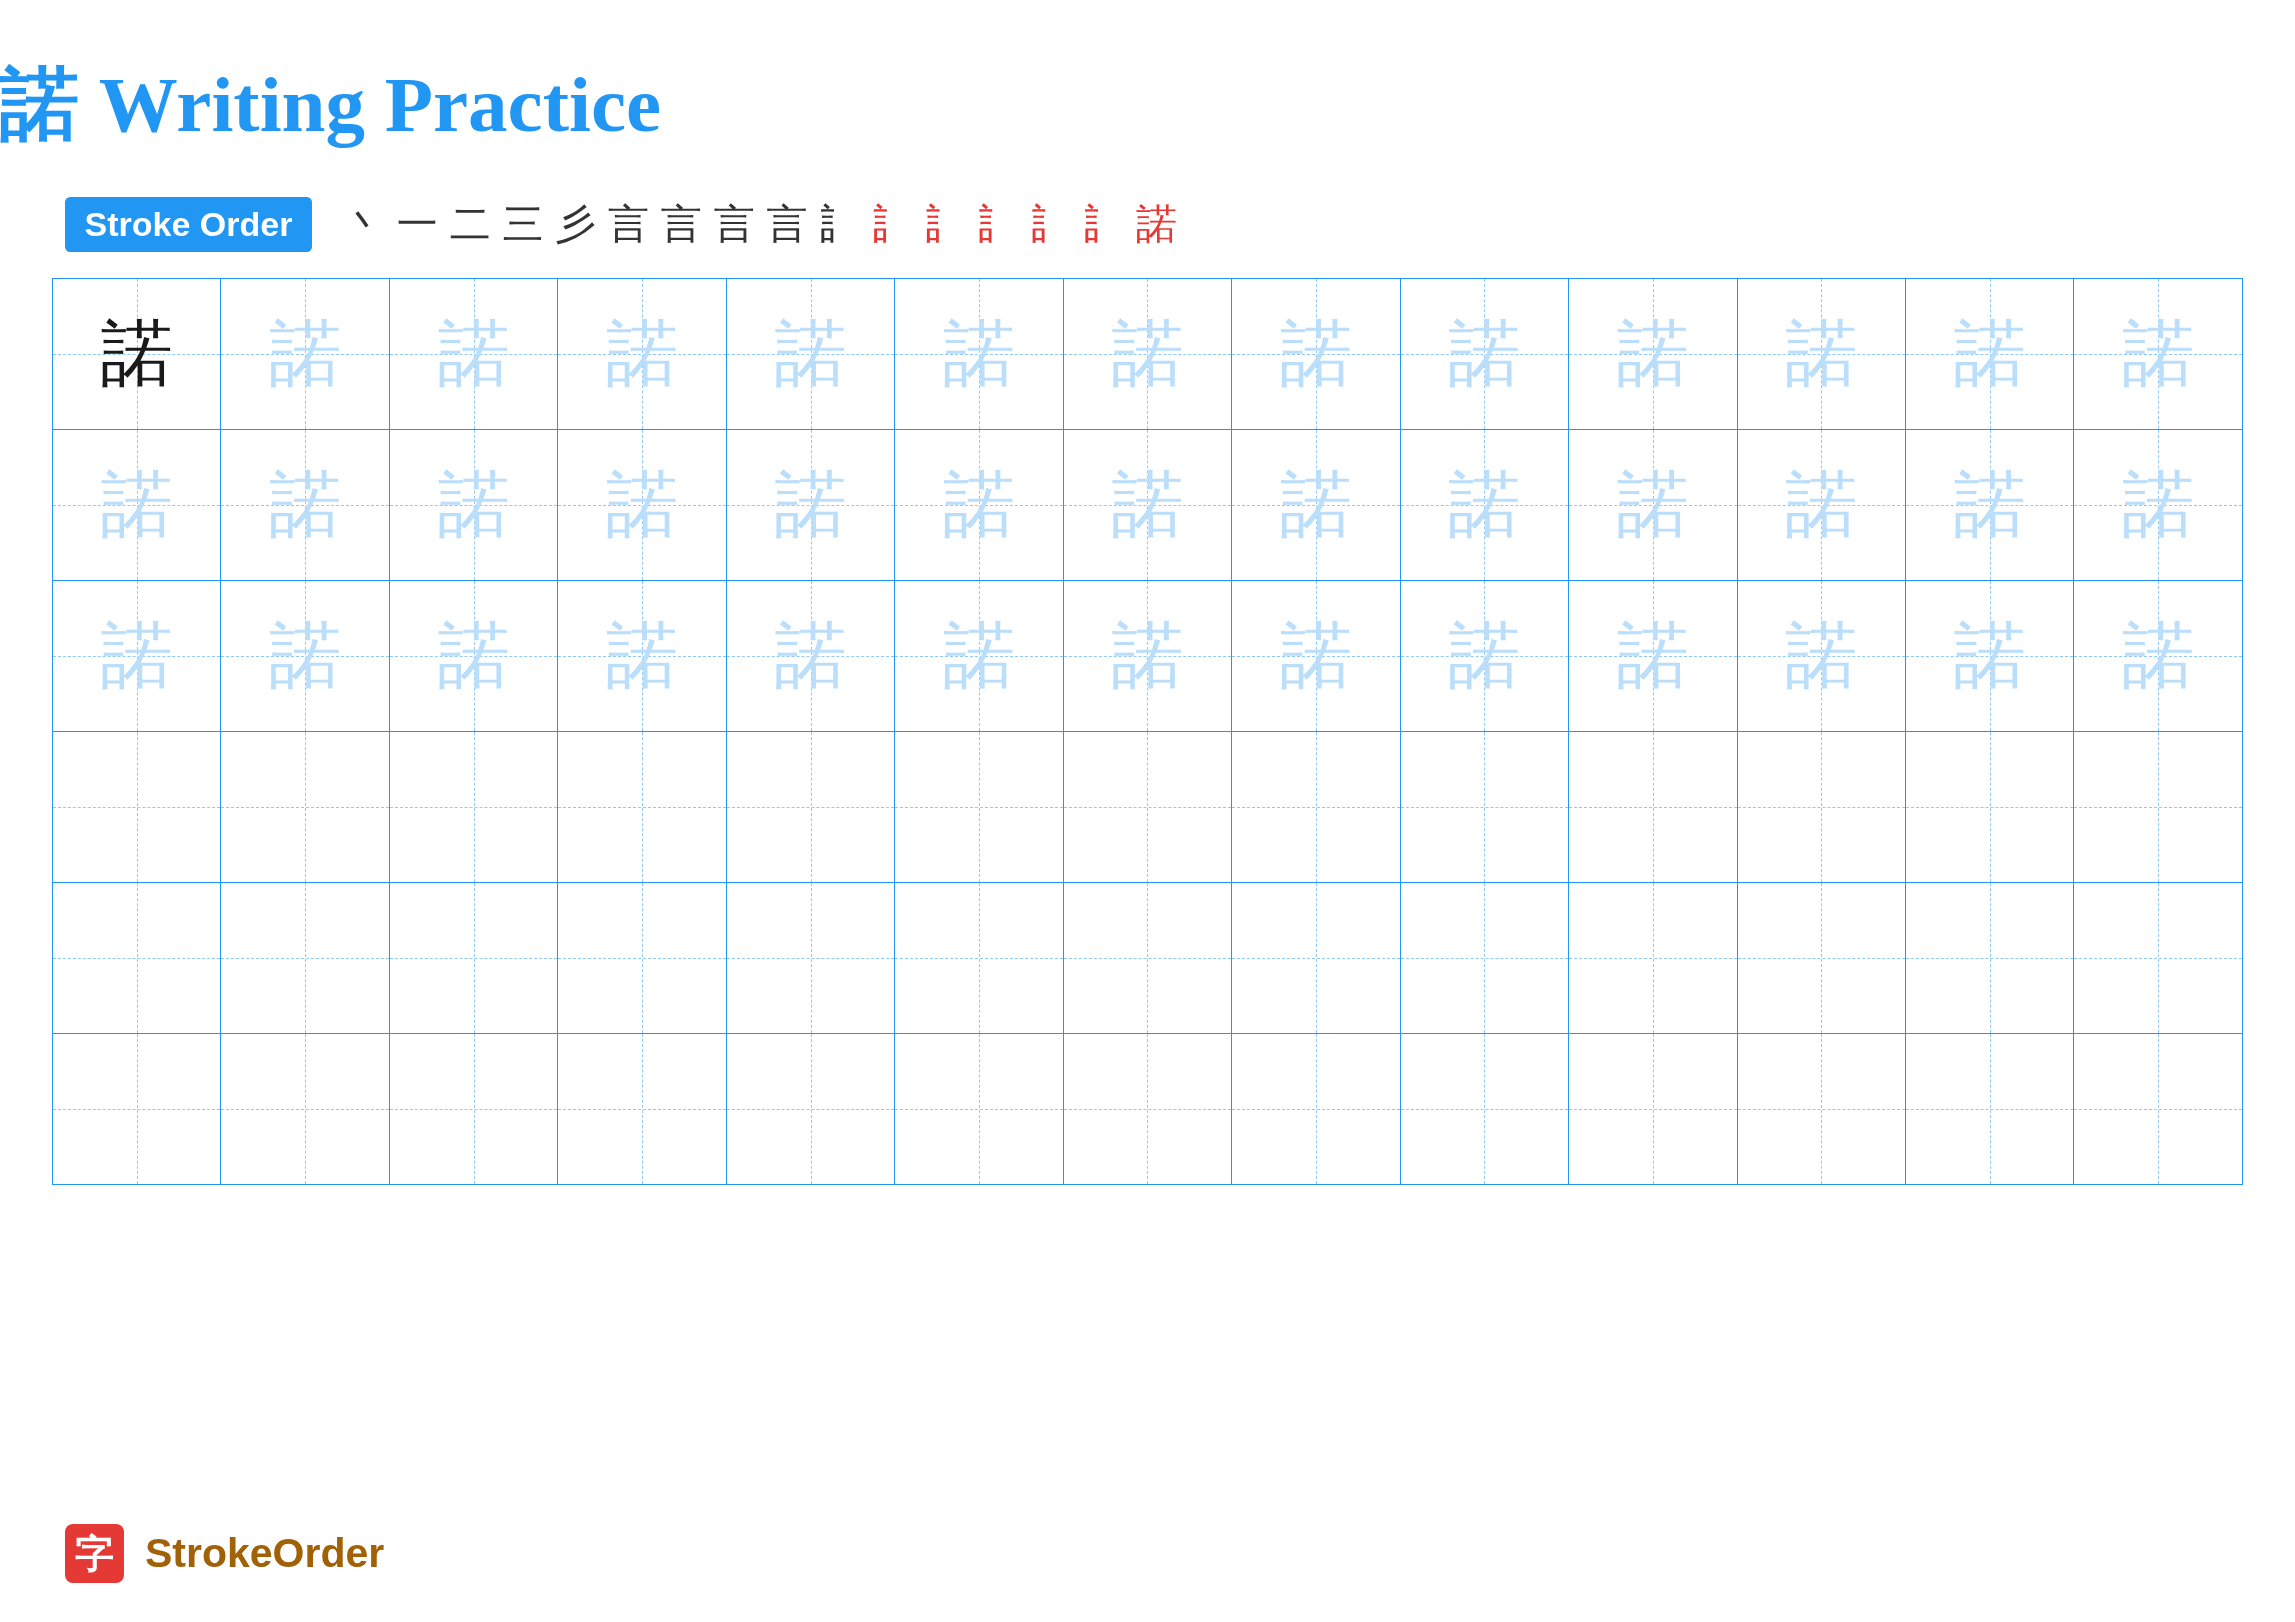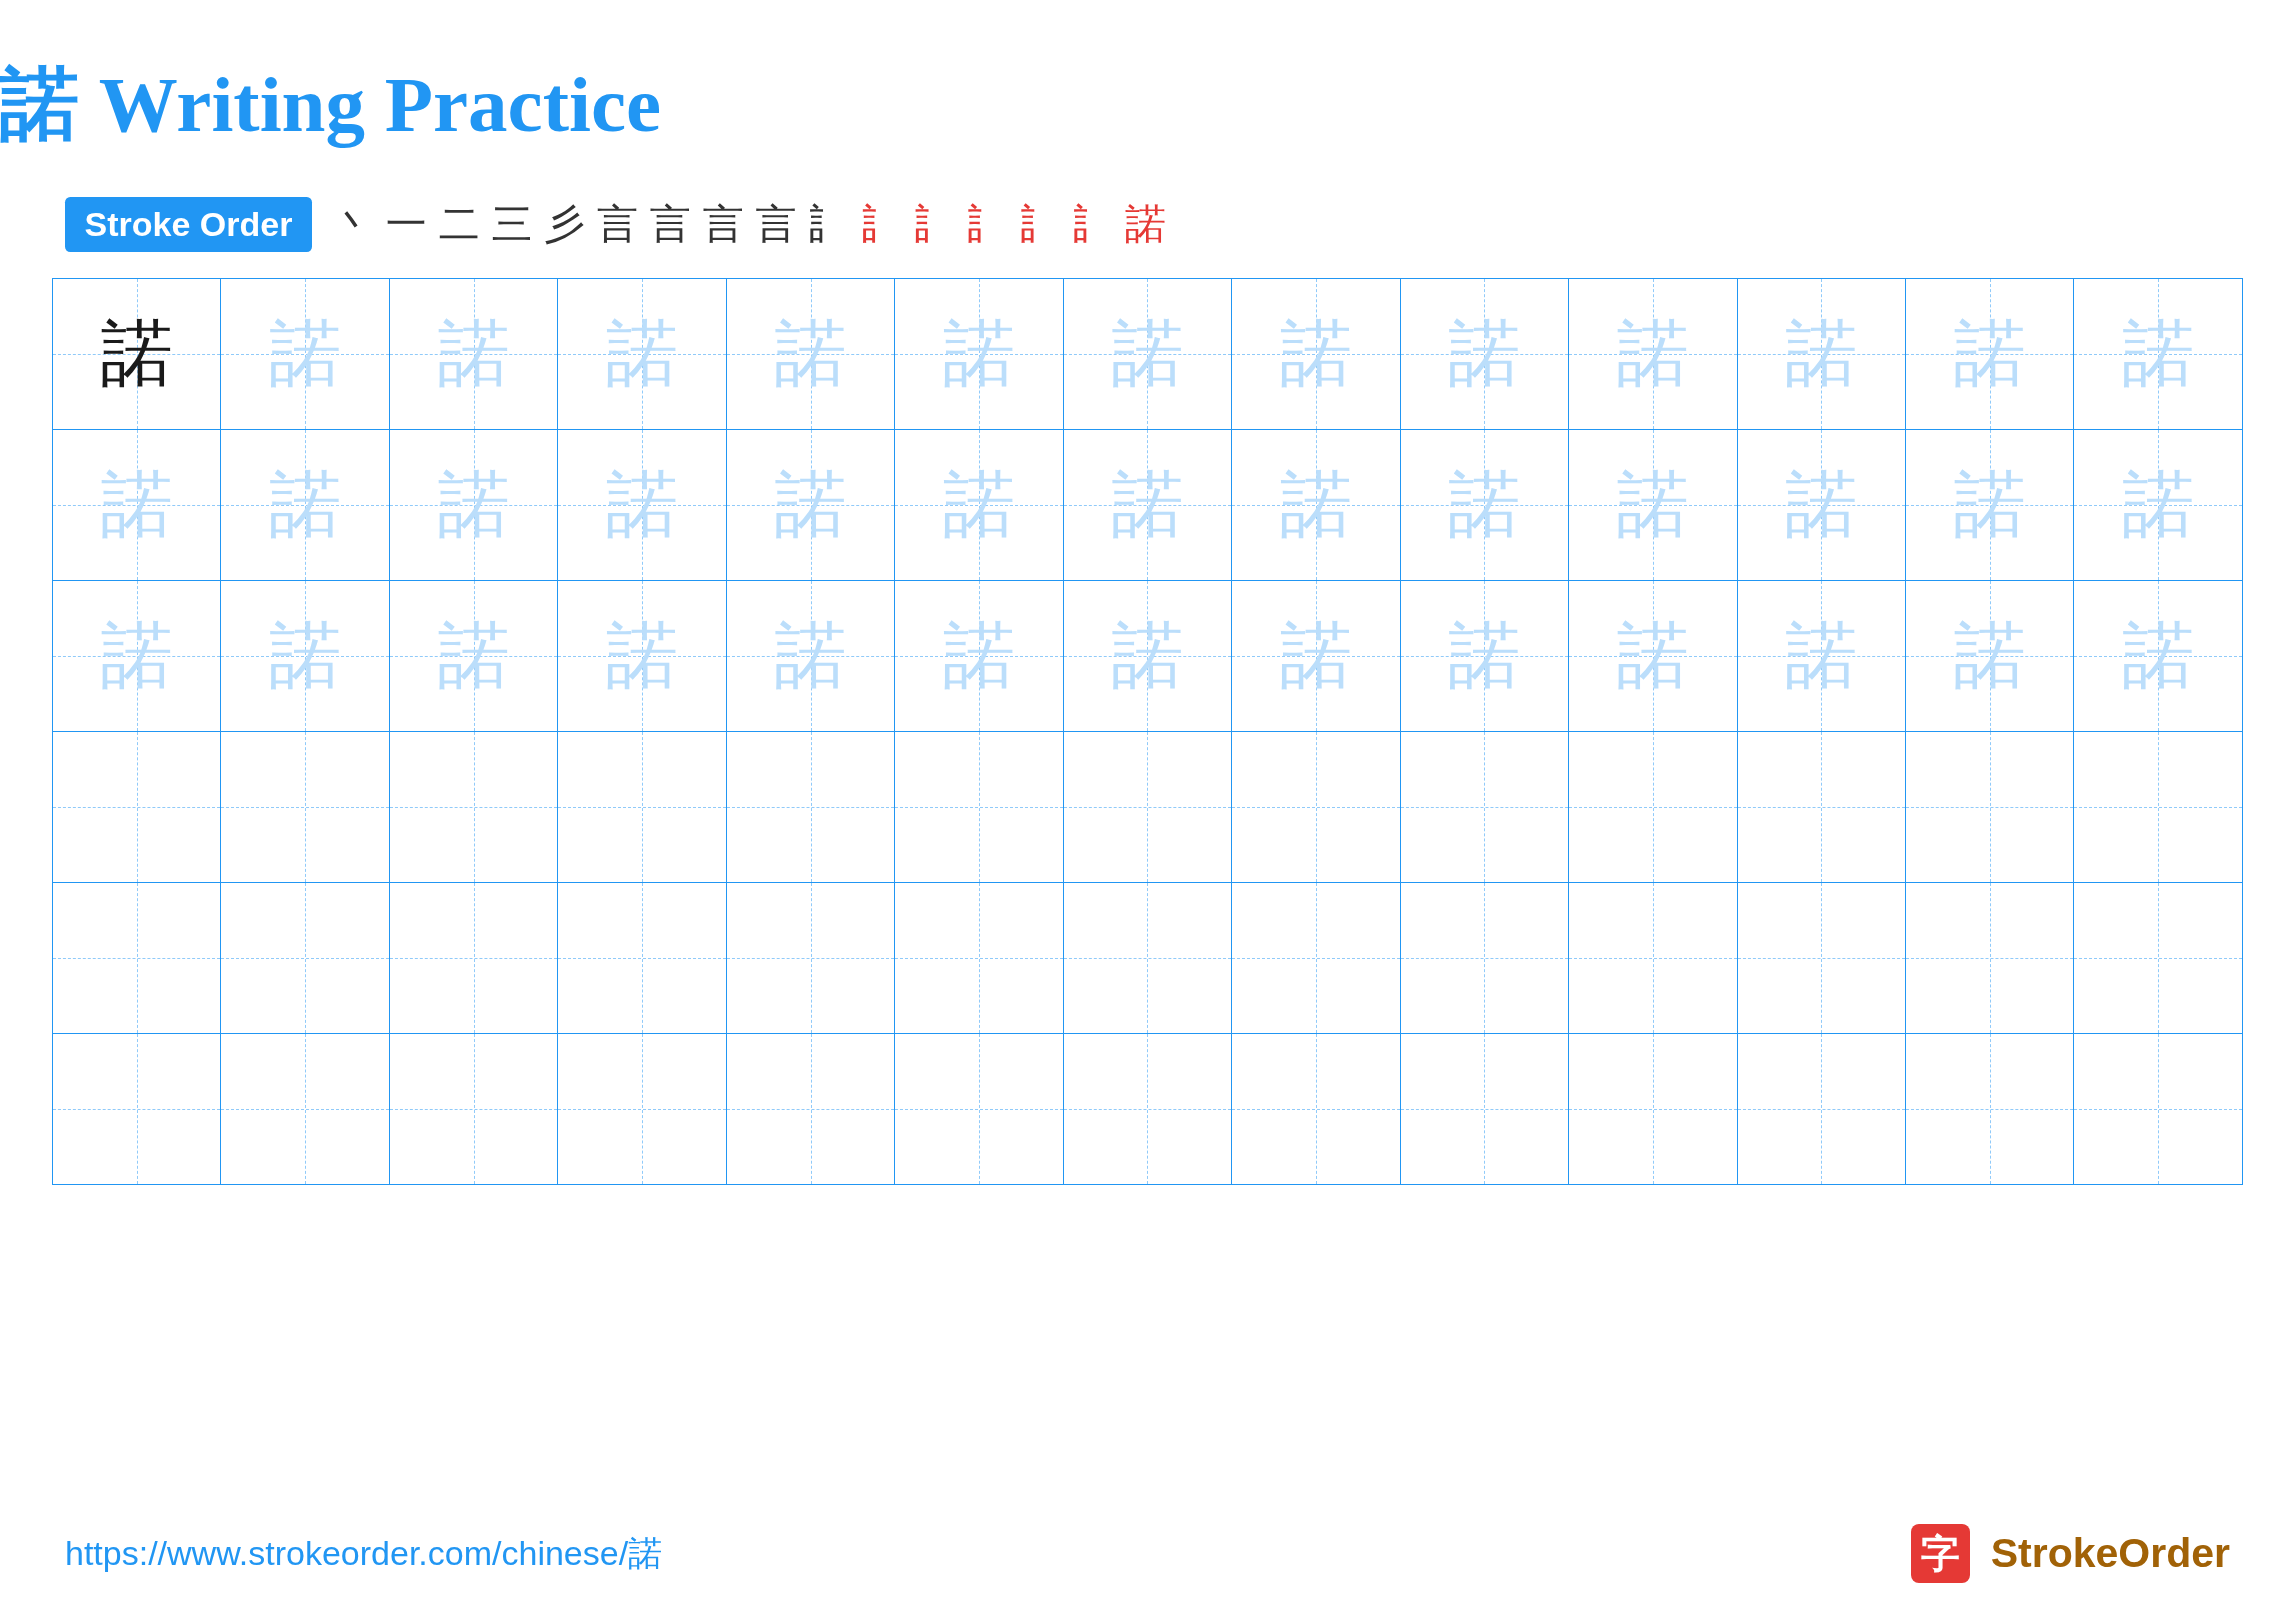--- a/index.html
+++ b/index.html
@@ -34,21 +34,21 @@
       padding: 13px 65px;
       margin-bottom: 13px;
     }
     .stroke-order-badge {
       background: #2196F3;
       color: white;
       font-size: 34px;
       font-weight: bold;
       padding: 7.9px 19.6px;
       border-radius: 5.2px;
-      margin-right: 21px;
+      margin-right: 32px;
       white-space: nowrap;
       font-family: sans-serif;
     }
     .stroke-sequence {
       display: flex;
       align-items: center;
       gap: 11.8px;
       flex-wrap: nowrap;
     }
     .stroke-seq-char {
@@ -280,21 +280,20 @@
         <td></td>
         <td></td>
         <td></td>
         <td></td>
       </tr>
     </tbody>
   </table>
 </div>
 
 <div class="footer">
-  <div class="footer-url">https://www.strokeorder.com/chinese/諾</div>
   <div class="footer-logo">
     <div class="footer-logo-icon">
       <span>字</span>
     </div>
     <span class="footer-logo-text">StrokeOrder</span>
   </div>
 </div>
 
 
 </body></html>

